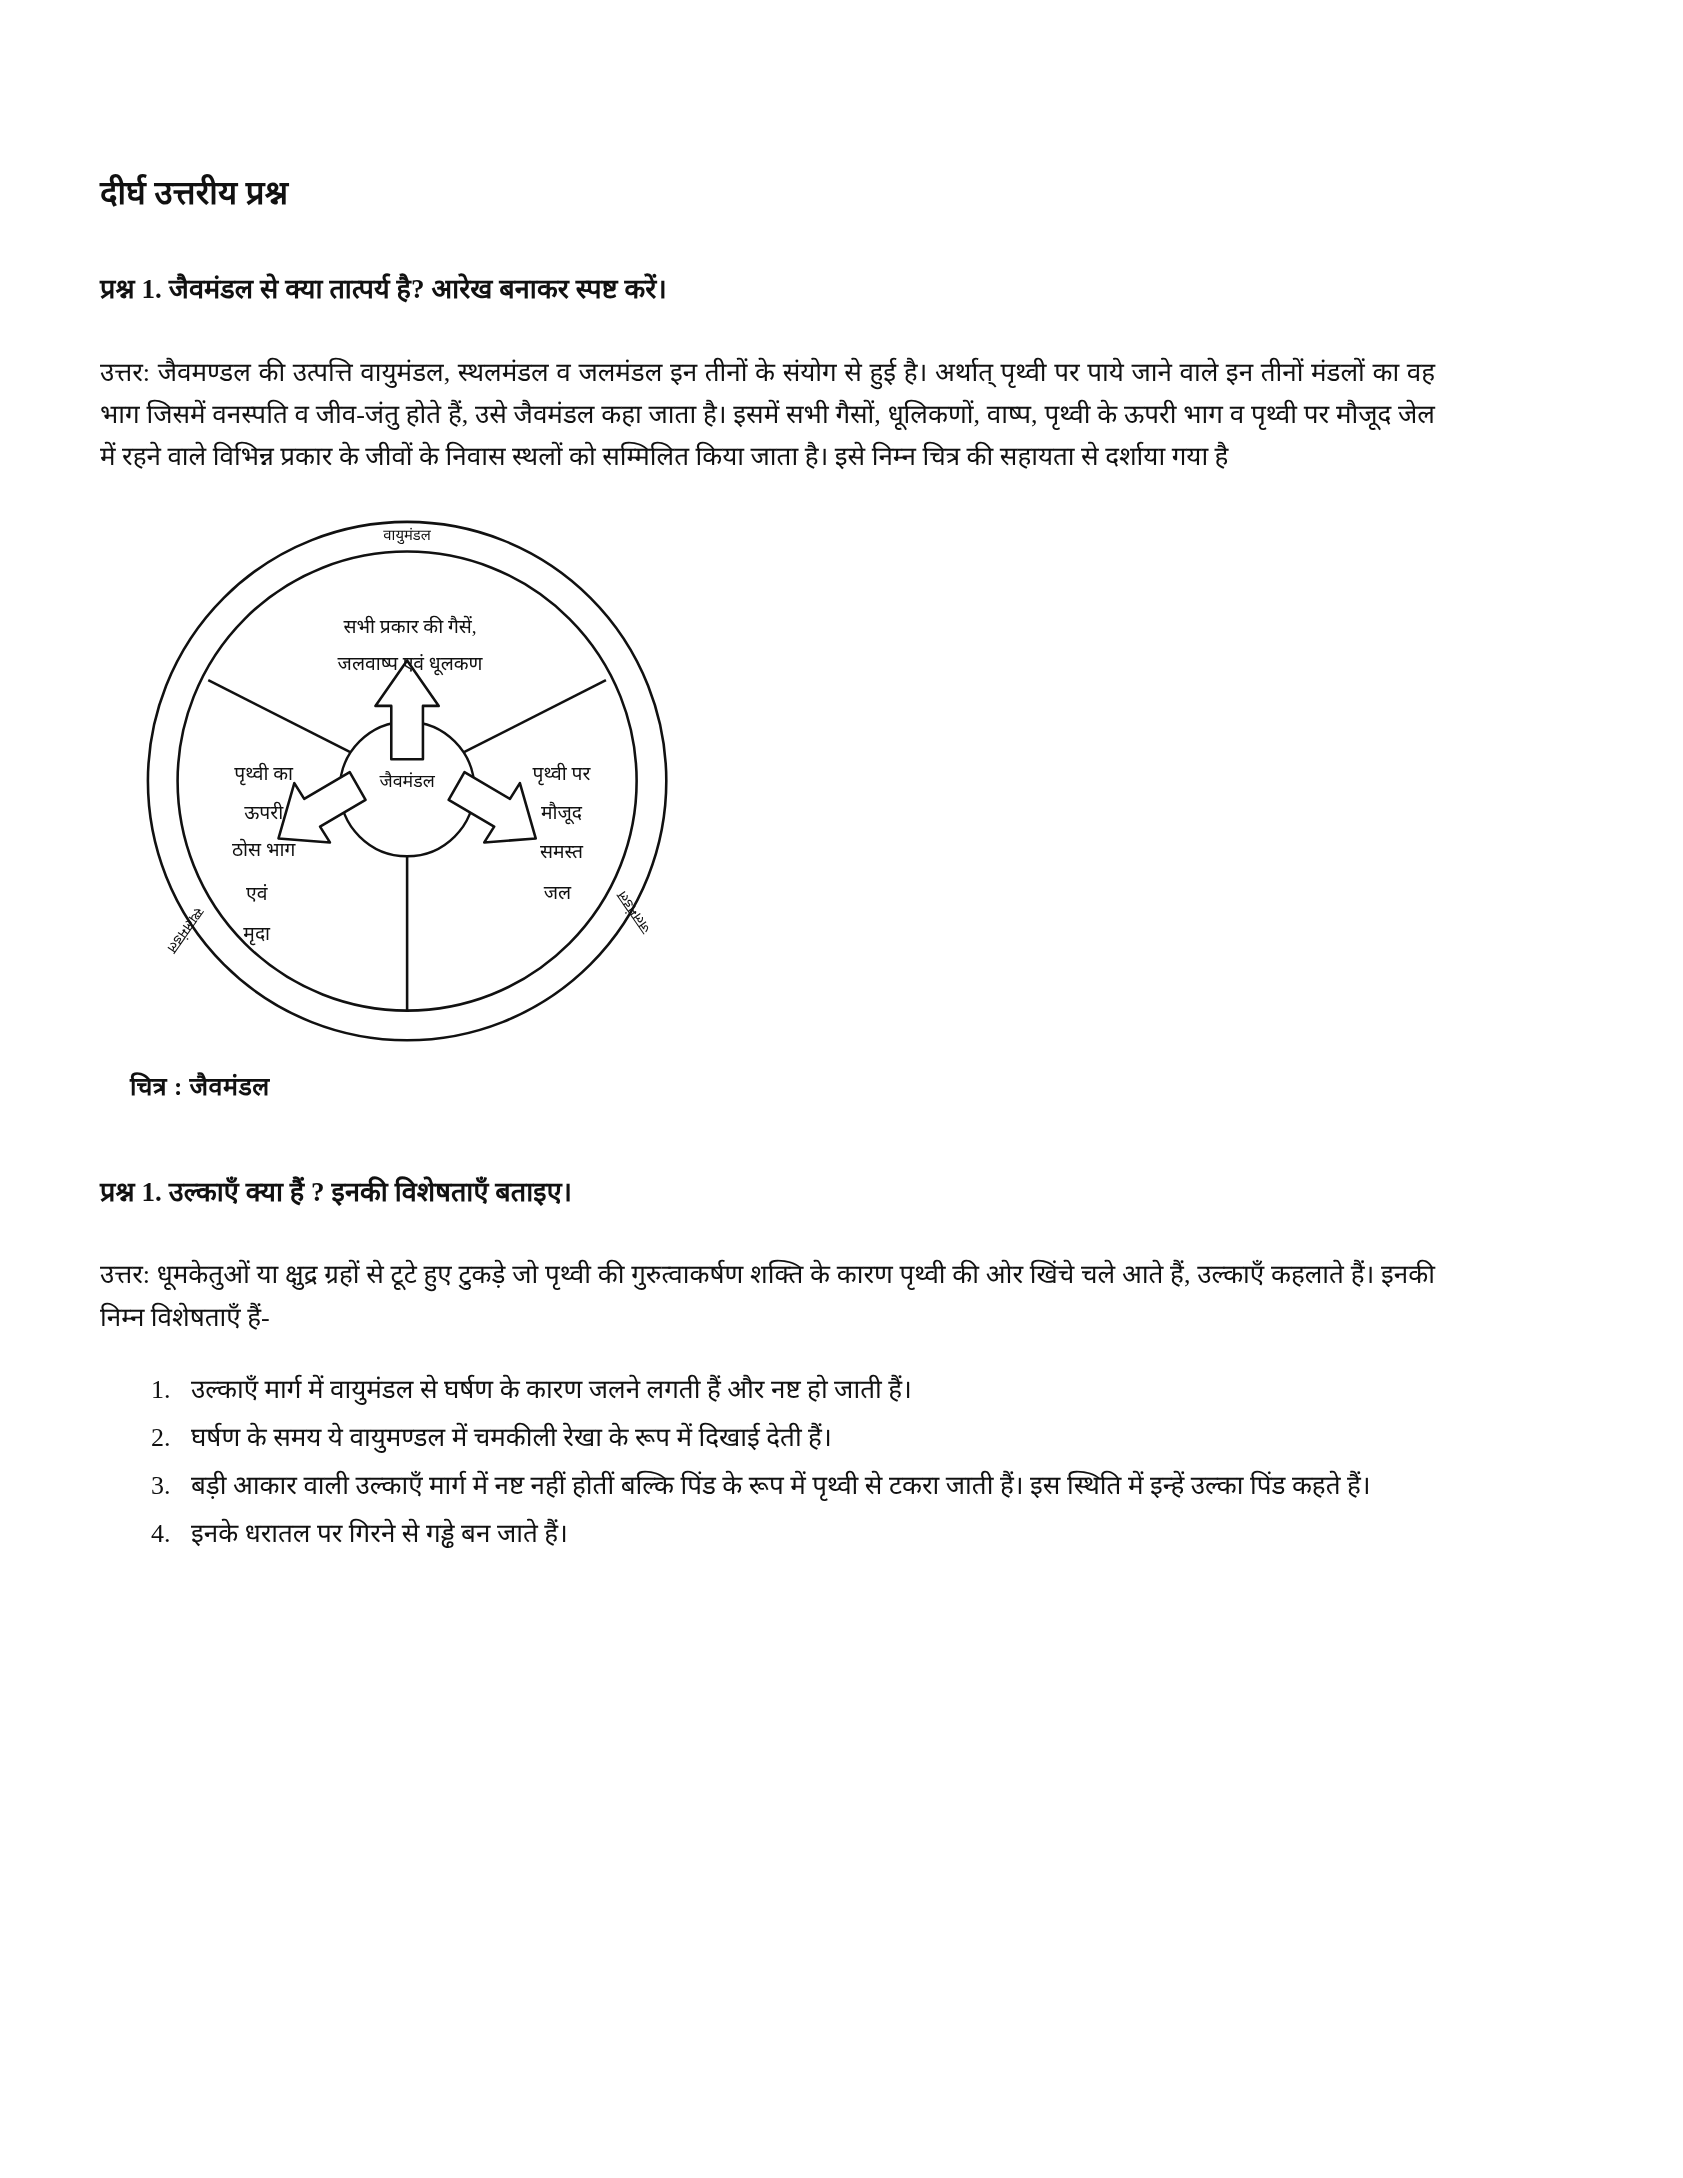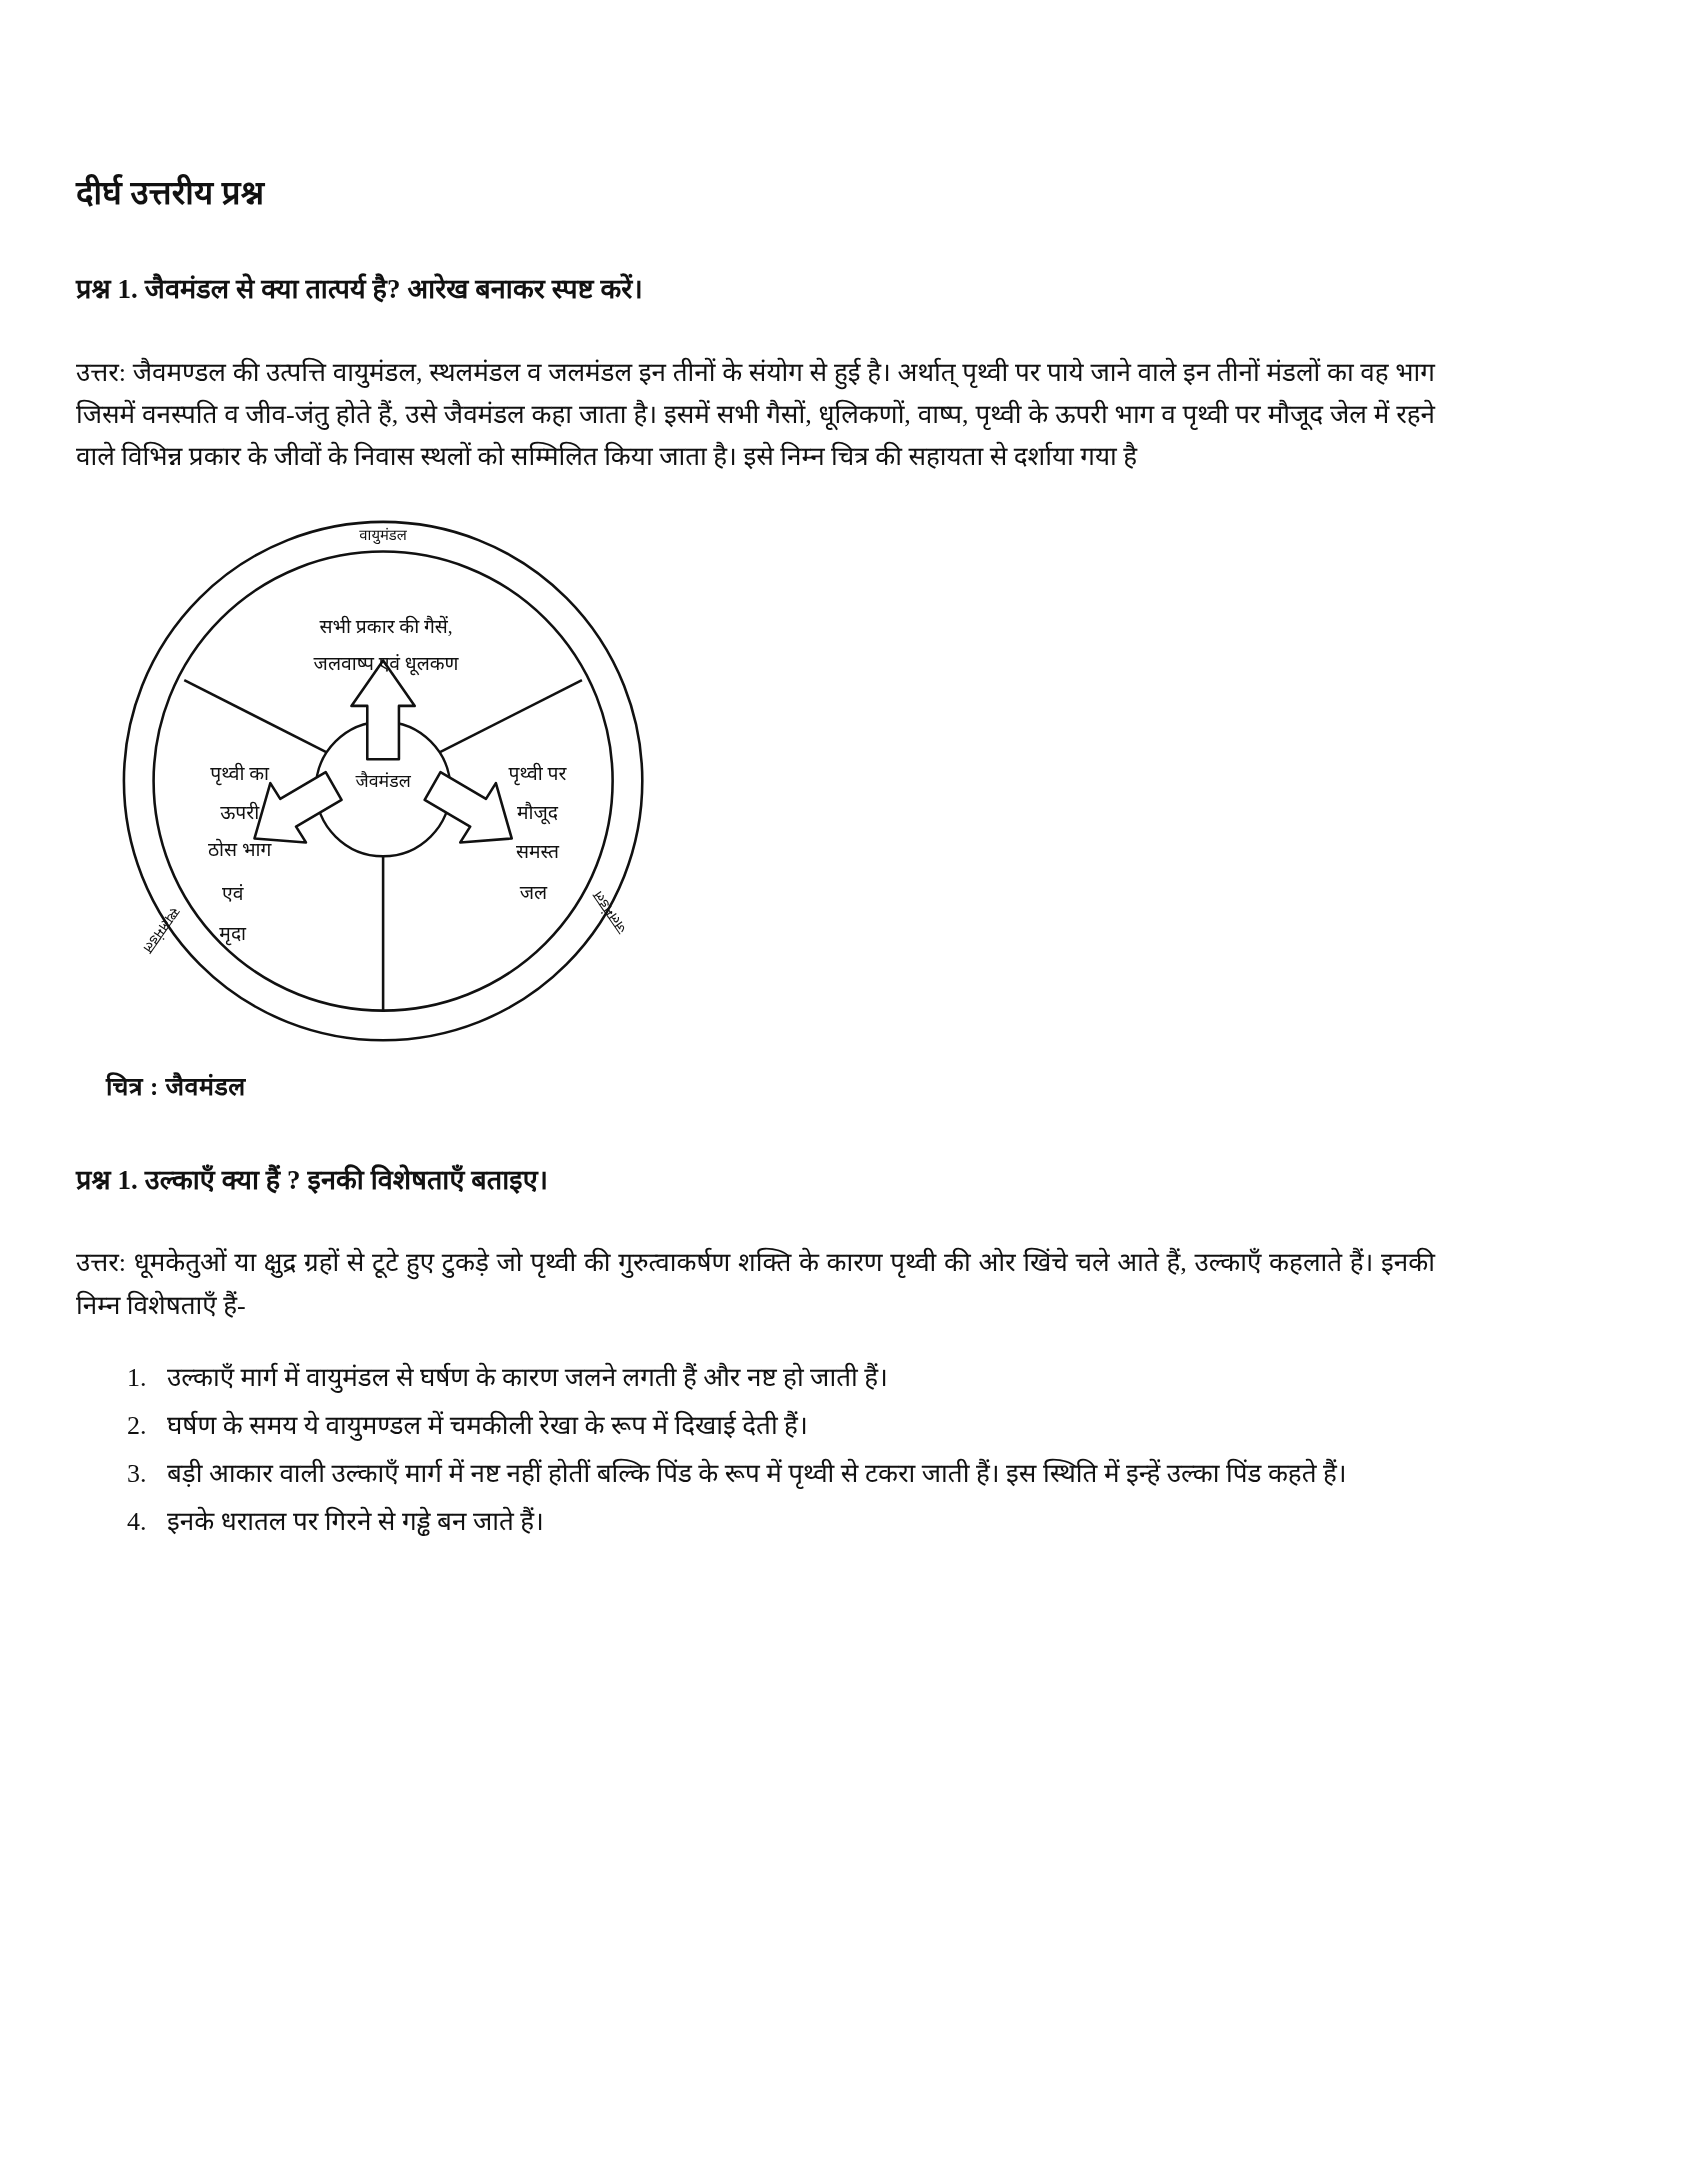--- a/index.html
+++ b/index.html
@@ -13,21 +13,21 @@
     height: 2178px;
     font-family: "Liberation Serif", "DejaVu Serif", serif;
     color: #111111;
     -webkit-font-smoothing: antialiased;
   }
   .page {
     position: relative;
     width: 1683px;
     height: 2178px;
     box-sizing: border-box;
-    padding: 173px 248px 0 76px;
+    padding: 173px 248px 0 100px;
     background: #ffffff;
   }
   .main-heading {
     font-size: 33px;
     font-weight: bold;
     letter-spacing: 0.2px;
     margin: 0 0 57px 0;
     line-height: 1.25;
   }
   .question {
@@ -60,21 +60,21 @@
     list-style: decimal;
   }
   ol.features li {
     margin: 0 0 6px 0;
     padding-left: 14px;
   }
 
   
   .figure-wrap {
     width: 100%;
-    margin: 34px 0 12px 0;
+    margin: 34px 0 24px 0;
   }
   .figure-inner {
     position: relative;
     width: 634px;
     margin-left: 10px;
   }
   .figure-caption {
     font-size: 25px;
     font-weight: bold;
     margin-top: 2px;

